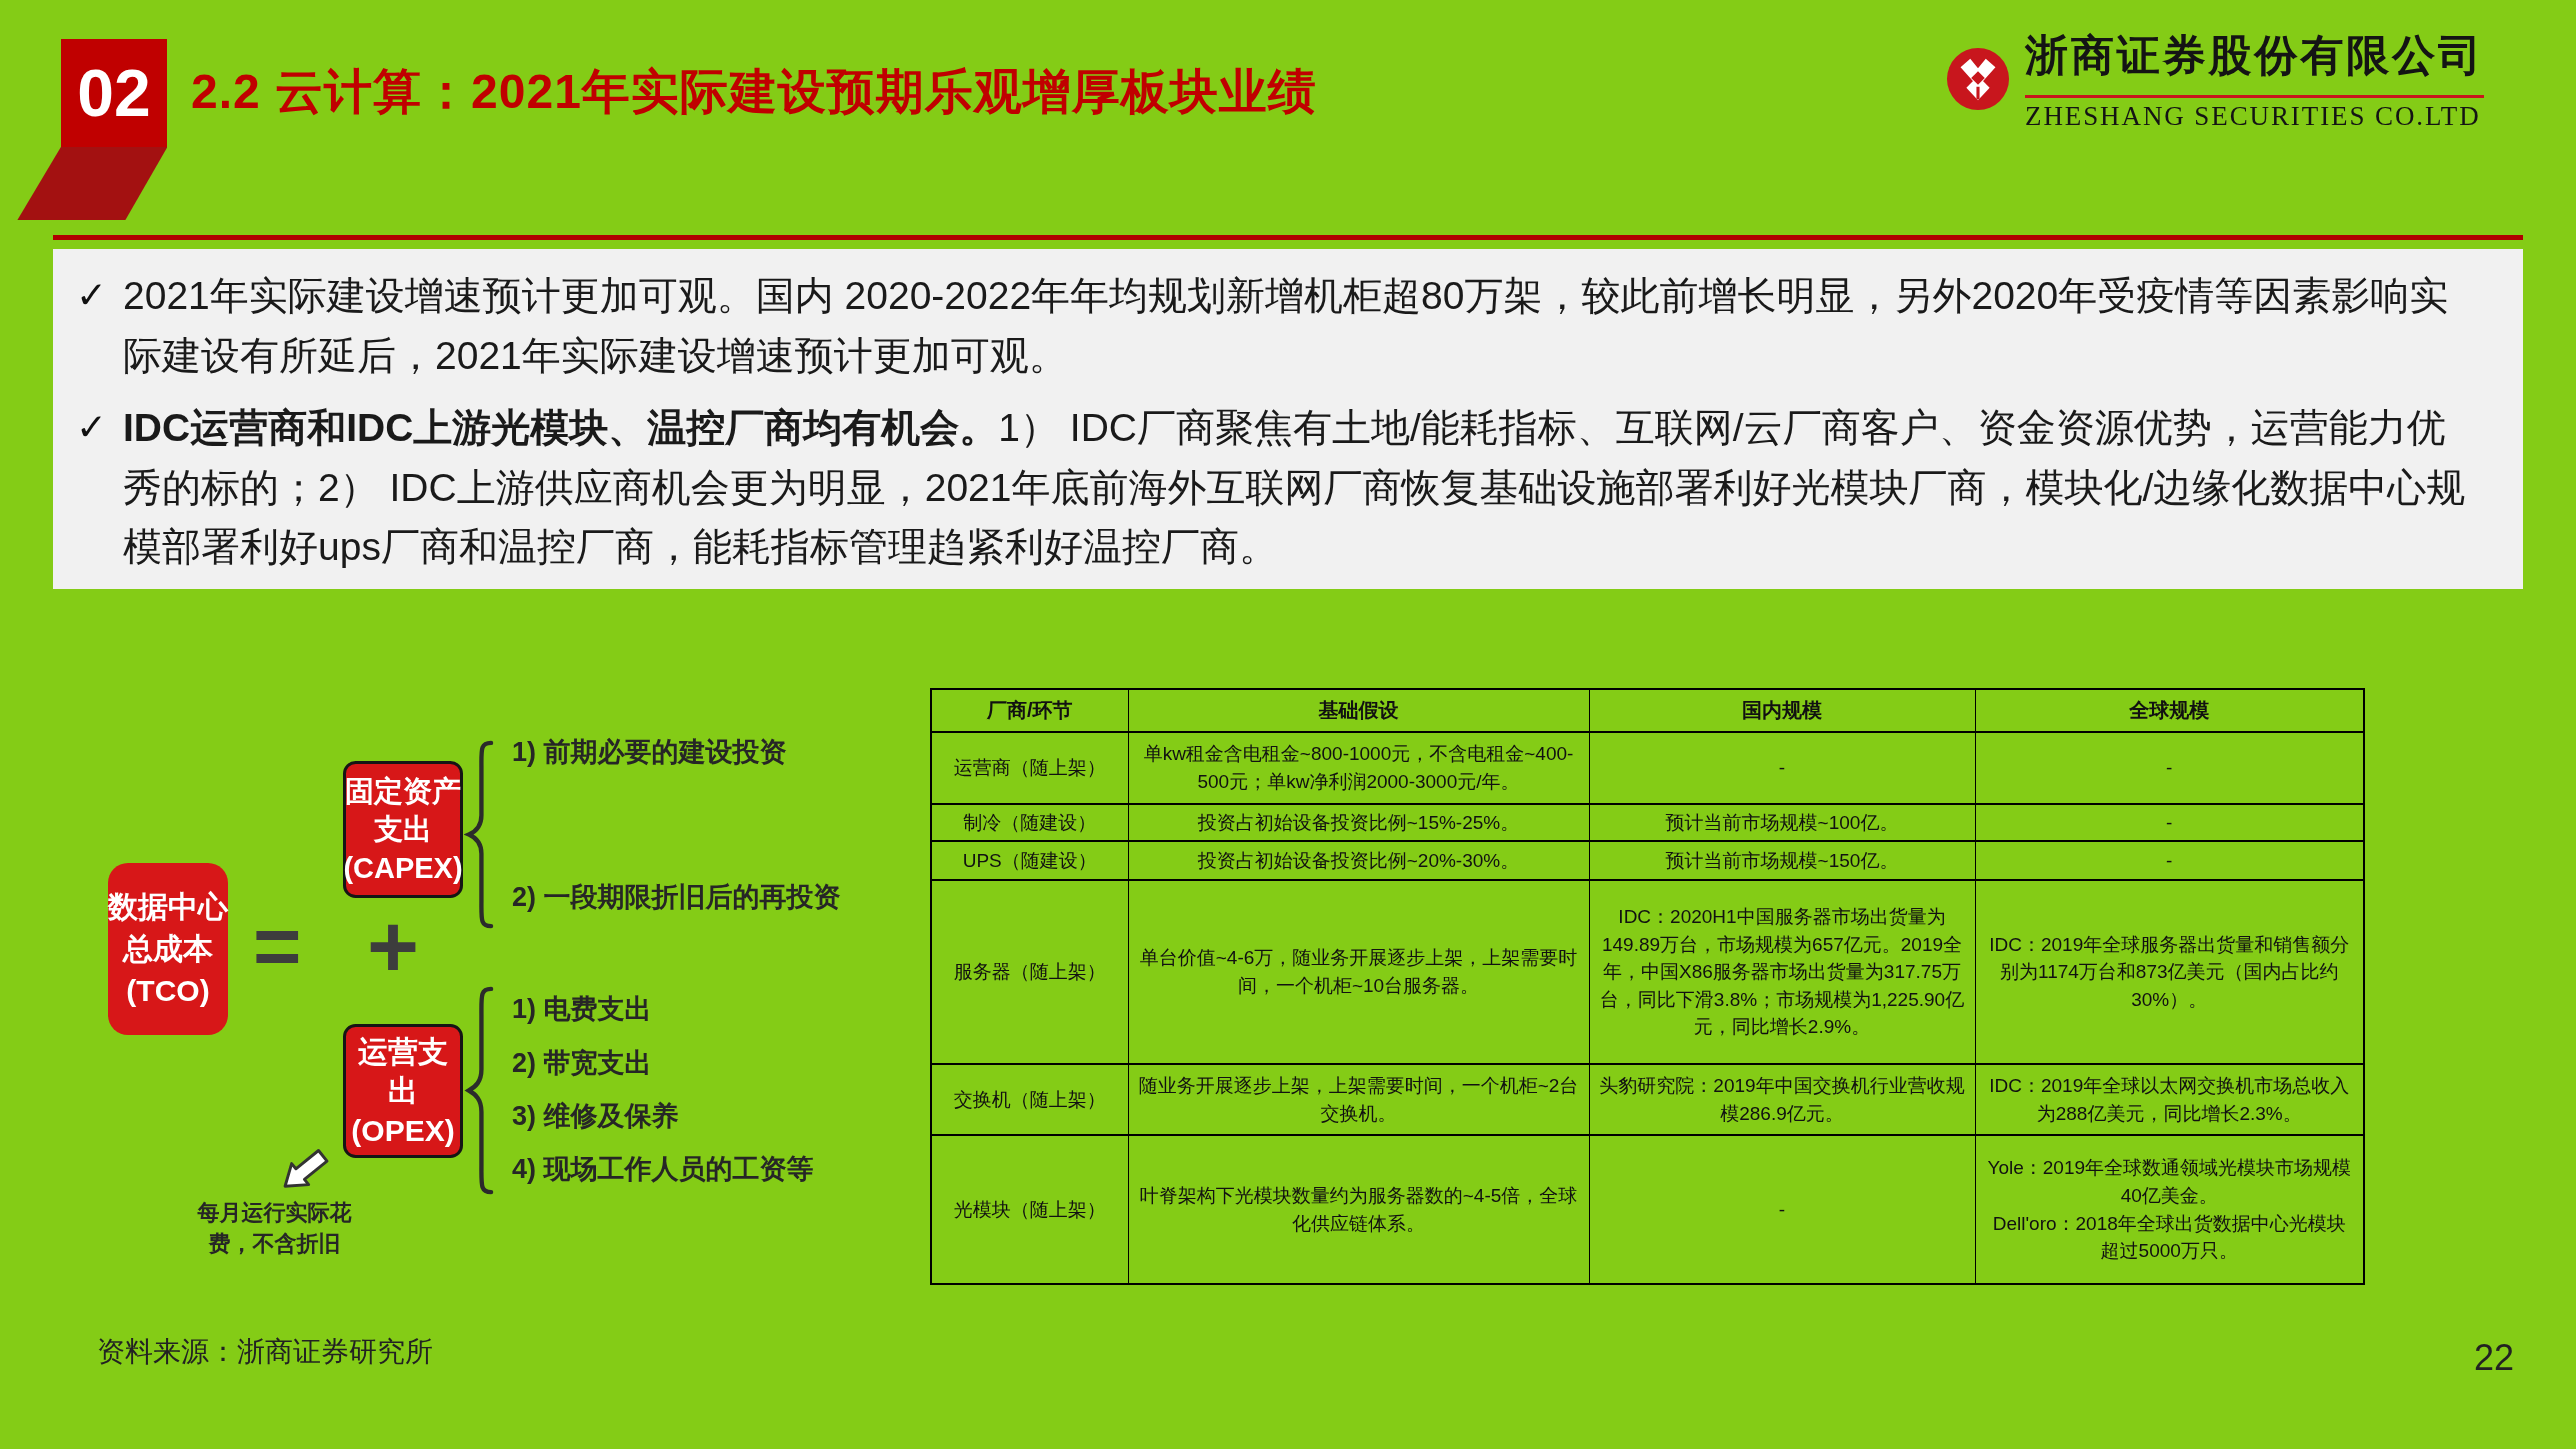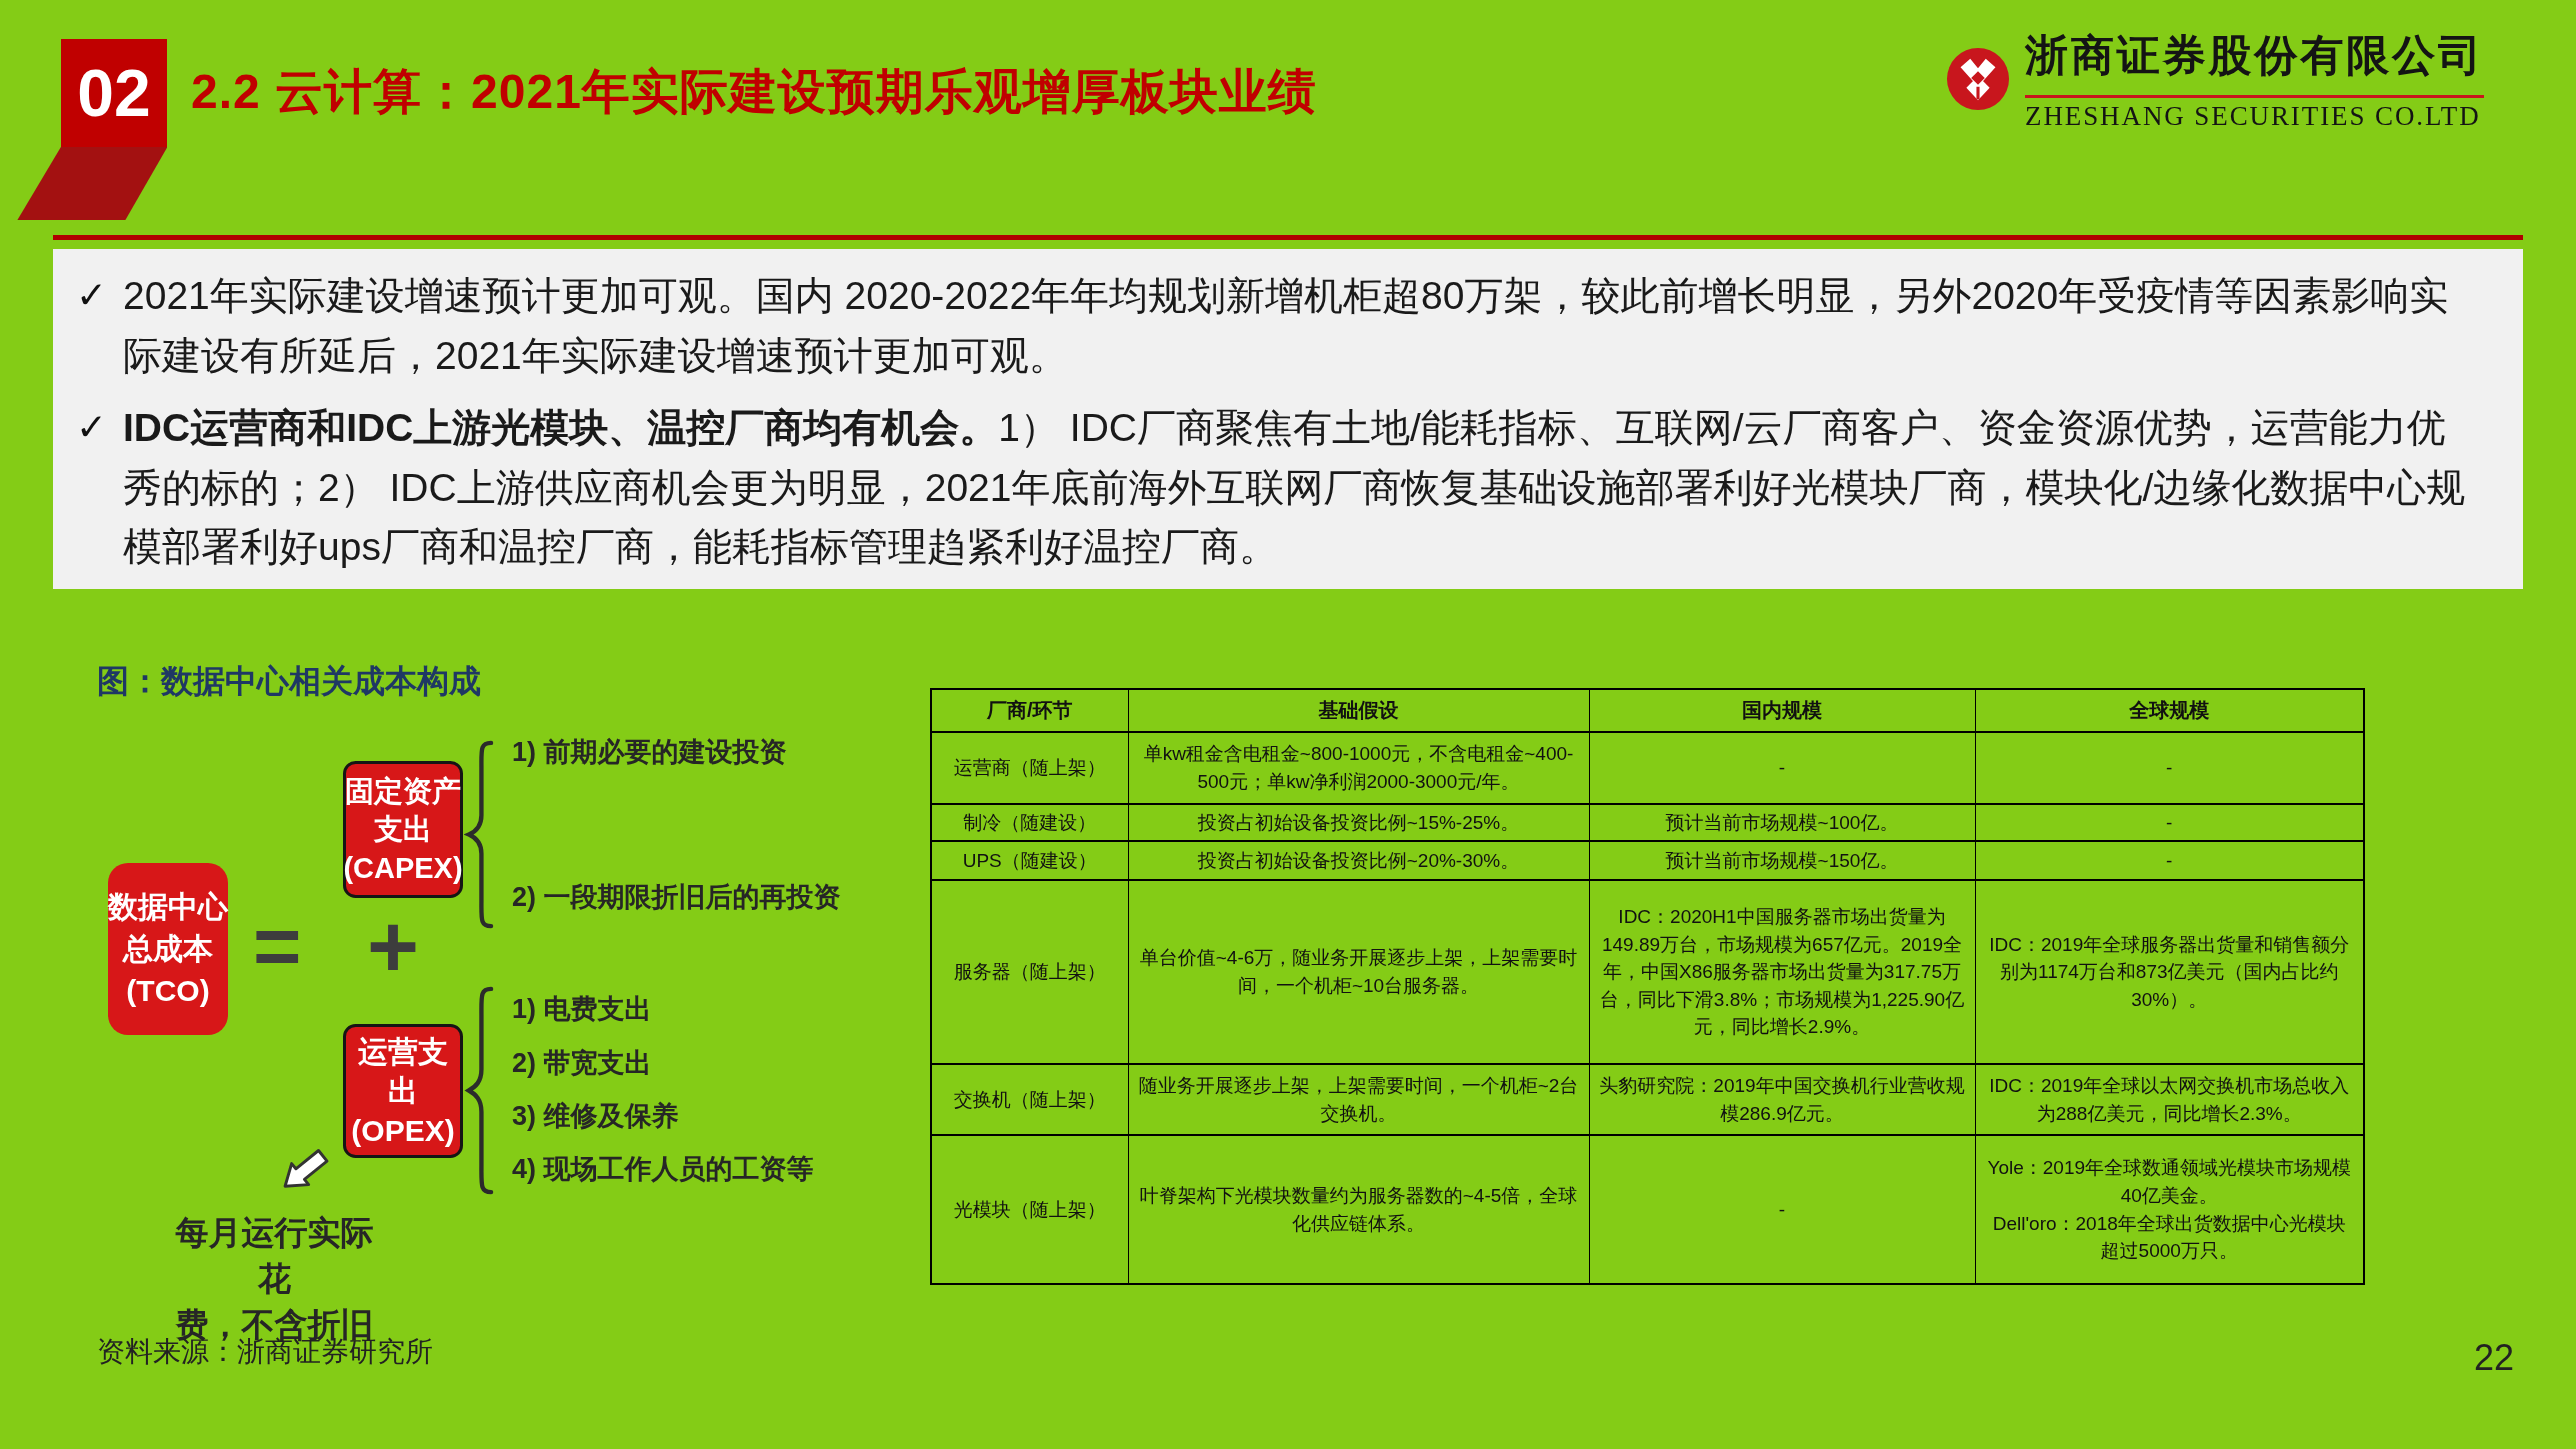--- a/index.html
+++ b/index.html
@@ -49,22 +49,22 @@
   }
   .dg-tco{left:108px;top:863px;width:120px;height:172px;font-size:30px;line-height:1.4;}
   .dg-capex{left:343px;top:761px;width:114px;height:131px;font-size:29px;line-height:1.32;border:3.9px solid #151515;border-radius:12.6px;}
   .dg-opex{left:343px;top:1024px;width:114px;height:128px;font-size:30px;line-height:1.32;border:3.9px solid #151515;border-radius:12.6px;}
   .dg-op{position:absolute;font-weight:800;color:#3d3d3d;}
   .dg-eq{left:253px;top:899px;font-size:83px;}
   .dg-plus{left:367px;top:895px;font-size:89px;}
   .dg-brace{position:absolute;}
   .dg-item{position:absolute;font-size:27px;font-weight:bold;color:#262626;white-space:nowrap;}
   .dg-note{
-    position:absolute;left:166px;top:1198px;width:217px;text-align:center;font-size:33px;
-    font-weight:bold;color:#262626;white-space:pre-line;line-height:1.4;margin-top:12px;
+    position:absolute;left:166px;top:1198px;width:217px;text-align:center;font-size:22px;
+    font-weight:bold;color:#262626;white-space:pre-line;line-height:1.4;
   }
   .dg-arrow{position:absolute;left:281px;top:1136px;}
   
   .data-table{
     position:absolute;left:930px;top:688px;width:1434px;border-collapse:collapse;table-layout:fixed;
     border:2.9px double #000;
   }
   .data-table th,.data-table td{
     border-left:1.4px solid #000;border-right:1.4px solid #000;
     border-top:2.9px double #000;border-bottom:2.9px double #000;
@@ -107,21 +107,20 @@
     <div class="bullet">
       <span class="check">✓</span>
       <p><b></b><span>2021年实际建设增速预计更加可观。国内 2020-2022年年均规划新增机柜超80万架，较此前增长明显，另外2020年受疫情等因素影响实际建设有所延后，2021年实际建设增速预计更加可观。</span></p>
     </div>
     <div class="bullet">
       <span class="check">✓</span>
       <p><b>IDC运营商和IDC上游光模块、温控厂商均有机会。</b><span>1） IDC厂商聚焦有土地/能耗指标、互联网/云厂商客户、资金资源优势，运营能力优秀的标的；2） IDC上游供应商机会更为明显，2021年底前海外互联网厂商恢复基础设施部署利好光模块厂商，模块化/边缘化数据中心规模部署利好ups厂商和温控厂商，能耗指标管理趋紧利好温控厂商。</span></p>
     </div>
   </section>
 
-  <div class="fig-caption">图：数据中心相关成本构成</div>
 
   <div class="dg-box dg-tco">数据中心
 总成本
 (TCO)</div>
   <div class="dg-op dg-eq">=</div>
   <div class="dg-op dg-plus">+</div>
 
   <div class="dg-box dg-capex">固定资产
 支出
 (CAPEX)</div>

